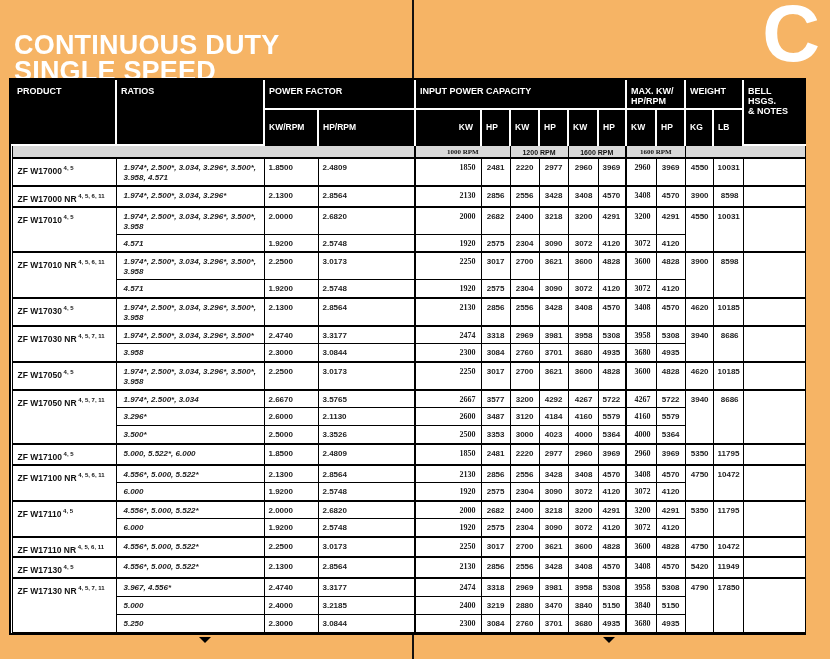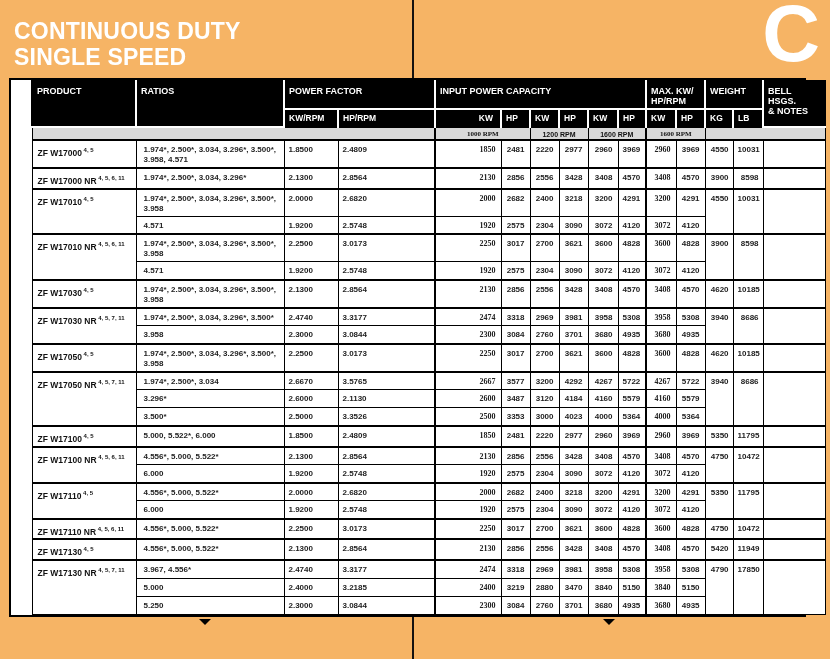--- a/index.html
+++ b/index.html
@@ -3,49 +3,49 @@
 <meta charset="utf-8">
 <style>
   * { box-sizing: border-box; }
   html,body { margin:0; padding:0; }
   .page {
     position:relative; width:830px; height:659px; overflow:hidden;
     background:#F6B465;
     font-family:"Liberation Sans", sans-serif;
   }
   .page-divider { position:absolute; left:412px; top:0; width:2px; height:659px; background:#151210; z-index:0; }
-  .title { position:absolute; left:14px; top:18px; color:#fff; font-weight:bold; font-size:23px; line-height:26px; letter-spacing:.2px; z-index:1; }
+  .title { position:absolute; left:14px; top:32px; color:#fff; font-weight:bold; font-size:27px; line-height:26px; letter-spacing:.2px; z-index:1; }
   .big-c { position:absolute; right:10px; top:-8px; color:#fff; font-weight:bold; font-size:80px; line-height:84px; z-index:1; }
 
   .table-area { position:absolute; left:9px; top:78px; width:797px; z-index:2; }
   .tbl-wrap { border:2px solid #000; background:#fff; }
-  table { border-collapse:collapse; table-layout:fixed; width:793px;margin-left:20px; }
+  table { border-collapse:collapse; table-layout:fixed; width:793px; }
 
   
   thead th { background:#000; color:#fff; font-weight:bold; border:2px solid #fff; padding:2px 4px; }
   thead tr.h1 th { font-size:9px; height:27px; vertical-align:top; padding-top:4px; }
-  thead tr.h2 th { font-size:8.5px; height:18px; vertical-align:middle; border-bottom:0; }
+  thead tr.h2 th { font-size:8.5px; height:36px; vertical-align:middle; border-bottom:0; }
   thead th.edge-l { border-left-color:#000; }
   thead th.edge-r { border-right-color:#000; }
   thead tr.h1 th { border-top-color:#000; }
   th.al { text-align:left; } th.ac { text-align:left; } th.ar { text-align:right; padding-right:7px; }
   th .l2 { display:block; }
 
   
   tr.rpm-row td {
     background:#D9D9D9; border:1px solid #000; border-top:2px solid #000;
     height:13px; font-size:7px; font-weight:bold; text-align:center; padding:1px 0 0 0; color:#111;
   }
 
   
   tbody td { border:1px solid #000; background:#fff; font-size:8px; color:#111; vertical-align:top; height:18px; line-height:10px; padding:4px 4px 2px 4px; }
   tbody tr.group-start td { border-top:2px solid #000; }
   td.product { font-weight:bold; font-size:8.5px; padding-left:5px; padding-right:2px; white-space:nowrap; }
   td.product sup { font-size:6px; font-weight:bold; }
-  td.ratios { padding-left:7px; font-weight:bold; color:#222; }
+  td.ratios { padding-left:7px; font-weight:bold; color:#222;font-style:italic; }
   td.factor { text-align:left; font-weight:bold; color:#222; }
   td.num { text-align:right; padding-right:5px; font-weight:bold; color:#222; }
   td.wt { text-align:right; font-weight:bold; color:#222; }
   .bl2 { border-left:2px solid #000 !important;font-family:Liberation Serif, serif; }
 
   
   .marker-row { position:relative; height:10px; }
   .tri-down { position:absolute; top:2px; width:0; height:0; border-left:6px solid transparent; border-right:6px solid transparent; border-top:6px solid #000; }
   .tri-1 { left:190px; } .tri-2 { left:594px; }
 </style>

